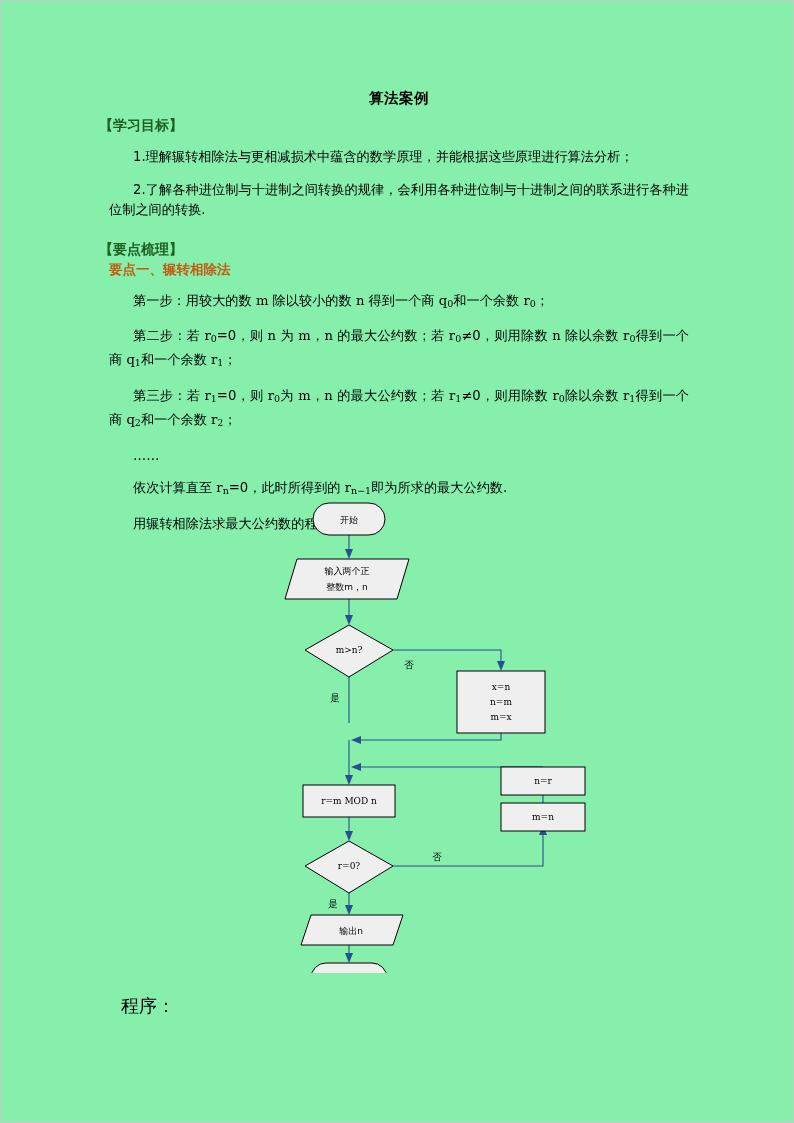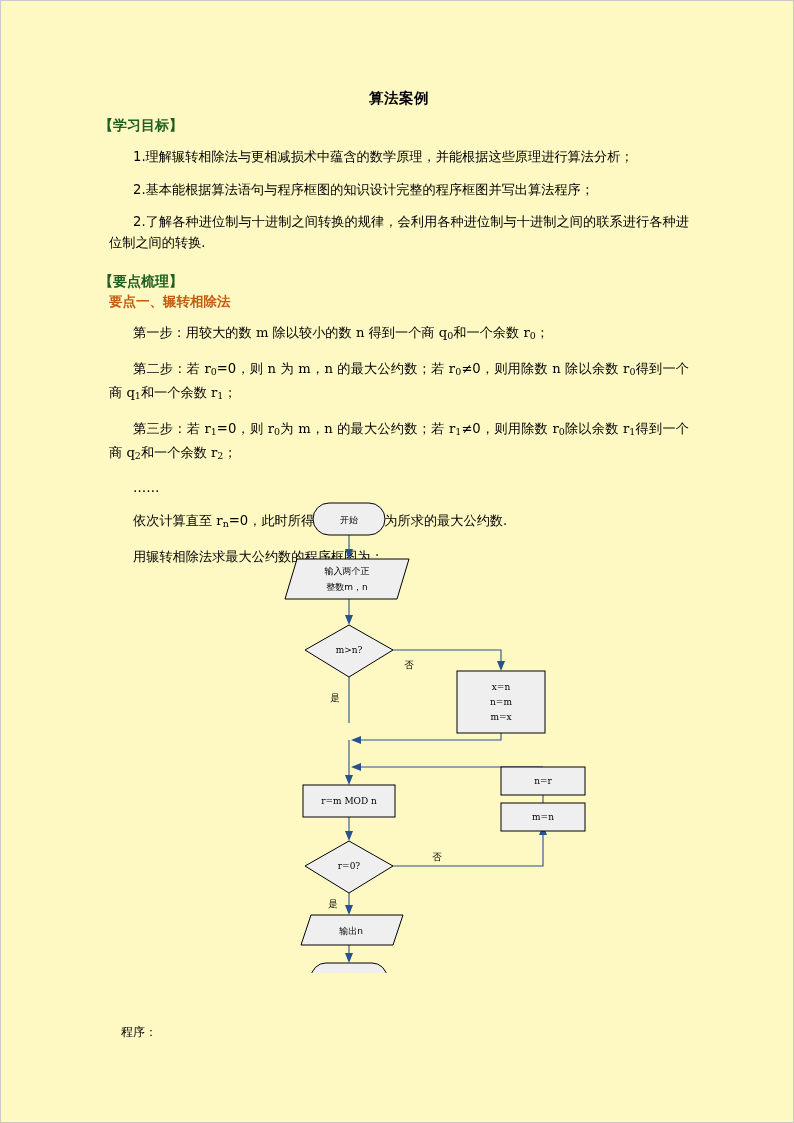--- a/index.html
+++ b/index.html
@@ -16,21 +16,21 @@
     overflow: hidden;
   }
 
   .page {
     position: absolute;
     left: 0; top: 0;
     width: 794px;
     height: 1123px;
     box-sizing: border-box;
     border: 1px solid #c9c9c9;
-    background: #fef9c3;
+    background: #86efac;
   }
 
   .content {
     position: absolute;
     left: 96px;
     top: 88px;
     width: 604px;
   }
 
   .doc-title {
@@ -120,38 +120,37 @@
     stroke-width: 1.1;
     fill: none;
   }
   .fc-arrow {
     fill: #27518f;
   }
 
   .footer-note {
     position: absolute;
     left: 120px;
-    top: 1023px;
-    font-size: 12px;
+    top: 993px;
+    font-size: 18px;
     font-family: "DejaVu Sans", "Liberation Sans", sans-serif;
   }
 </style>
 </head>
 <body>
 
 <div class="page">
 
   <div class="content">
 
     <div class="doc-title">算法案例</div>
 
     <div class="sec-head">【学习目标】</div>
 
     <p class="body-line indent">1.理解辗转相除法与更相减损术中蕴含的数学原理，并能根据这些原理进行算法分析；</p>
-    <p class="body-line indent">2.基本能根据算法语句与程序框图的知识设计完整的程序框图并写出算法程序；</p>
     <p class="body-line indent">2.了解各种进位制与十进制之间转换的规律，会利用各种进位制与十进制之间的联系进行各种进位制之间的转换.</p>
 
     <div class="sec-head" style="margin-top:20px;">【要点梳理】</div>
 
     <div class="sub-head">要点一、辗转相除法</div>
 
 
     <p class="body-line indent">第一步：用较大的数 <span class="mono">m</span> 除以较小的数 <span class="mono">n</span> 得到一个商 <span class="mono">q<sub>0</sub></span>和一个余数 <span class="mono">r<sub>0</sub></span>；</p>
 
     <p class="body-line indent">第二步：若 <span class="mono">r<sub>0</sub></span>=0，则 <span class="mono">n</span> 为 <span class="mono">m</span>，<span class="mono">n</span> 的最大公约数；若 <span class="mono">r<sub>0</sub></span>≠0，则用除数 <span class="mono">n</span> 除以余数 <span class="mono">r<sub>0</sub></span>得到一个商 <span class="mono">q<sub>1</sub></span>和一个余数 <span class="mono">r<sub>1</sub></span>；</p>

